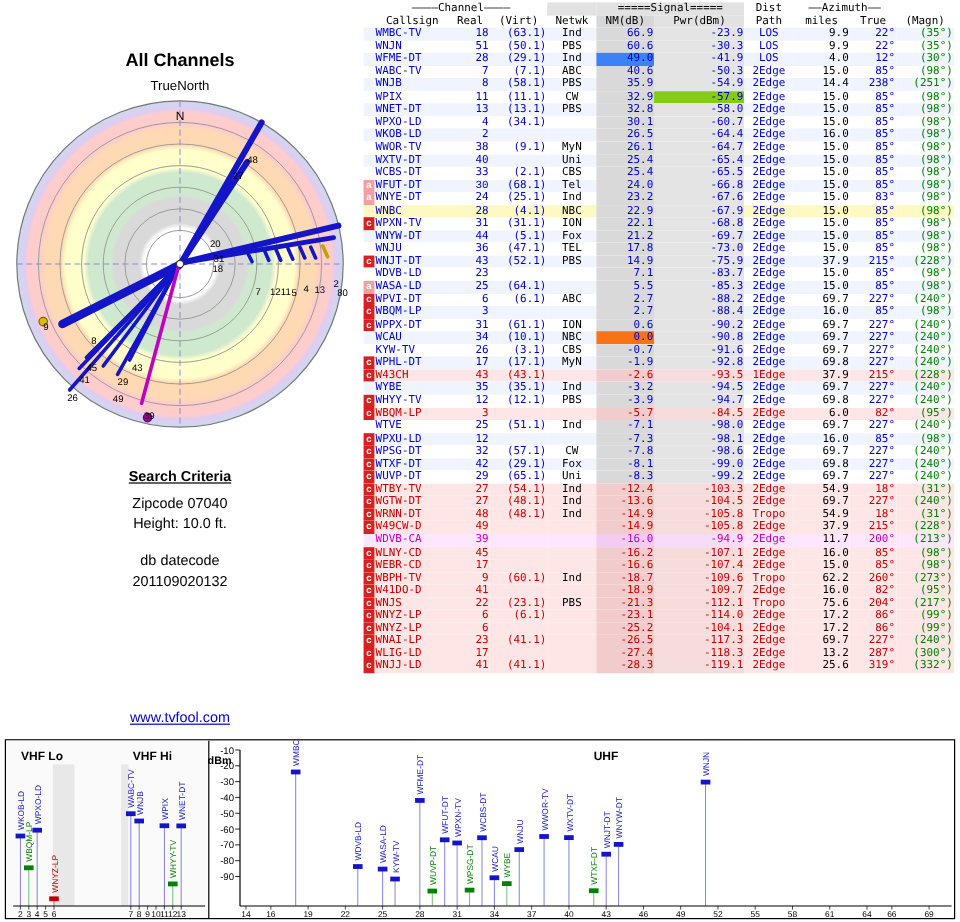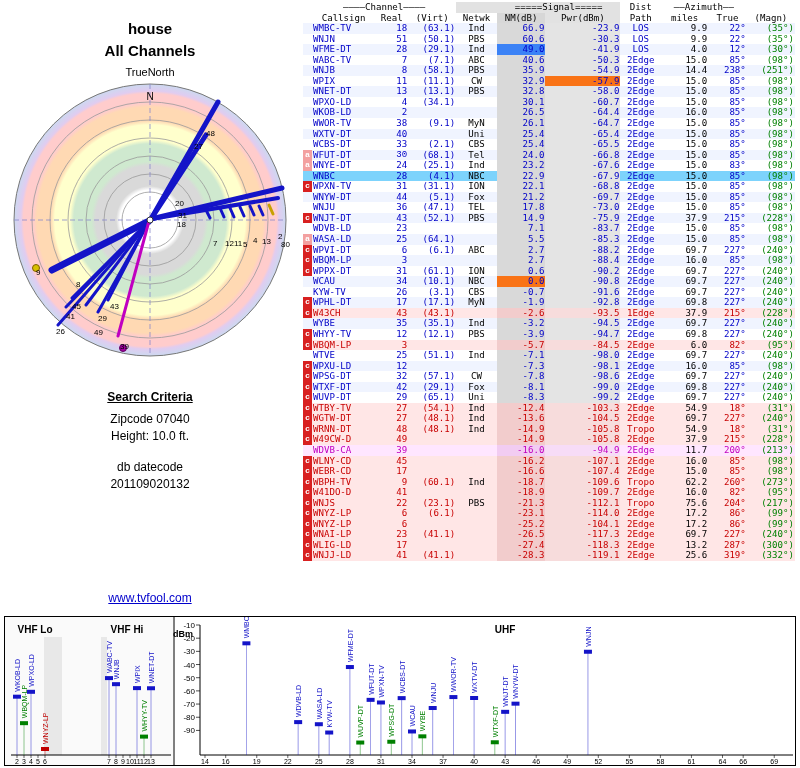--- a/index.html
+++ b/index.html
@@ -89,21 +89,20 @@
   
   #spectrum {
     position:absolute; left:4px; top:616px; width:792px; height:150px;
     border:1px solid #000; background:#fff;
   }
 </style>
 </head>
 <body>
 
 <div id="left-panel">
-  <div id="title-house">house</div>
   <div id="title-channels">All Channels</div>
   <div id="truenorth-label">TrueNorth</div>
 
   <div id="polar-wrap">
     <svg width="280" height="280" viewBox="0 0 280 280">
       <defs>
         <radialGradient id="gband" cx="50%" cy="50%" r="50%">
           <stop offset="0%" stop-color="#ffffff"></stop>
           <stop offset="22%" stop-color="#ffffff"></stop>
           <stop offset="25%" stop-color="#d9d9d9"></stop>
@@ -287,21 +286,21 @@
           <td class="true" style="color: rgb(0, 0, 200);">238°</td>
           <td class="magn" style="color: rgb(0, 128, 0);">(251°)</td>
         </tr>
         <tr style="background: rgb(255, 255, 255);">
           <td class="c-warn "></td>
           <td class="callsign" style="color: rgb(0, 0, 200);">WPIX</td>
           <td class="real" style="color: rgb(0, 0, 200);">11</td>
           <td class="virt" style="color: rgb(0, 0, 200);">(11.1)</td>
           <td class="netwk">CW</td>
           <td class="nm" style="background: rgb(217, 217, 217); color: rgb(0, 0, 200);">32.9</td>
-          <td class="pwr" style="background: #f97316; color: rgb(0, 0, 200);">-57.9</td>
+          <td class="pwr" style="background: #84cc16; color: rgb(0, 0, 200);">-57.9</td>
           <td class="path" style="color: rgb(0, 0, 200);">2Edge</td>
           <td class="dist">15.0</td>
           <td class="true" style="color: rgb(0, 0, 200);">85°</td>
           <td class="magn" style="color: rgb(0, 128, 0);">(98°)</td>
         </tr>
         <tr style="background: rgb(240, 244, 255);">
           <td class="c-warn "></td>
           <td class="callsign" style="color: rgb(0, 0, 200);">WNET-DT</td>
           <td class="real" style="color: rgb(0, 0, 200);">13</td>
           <td class="virt" style="color: rgb(0, 0, 200);">(13.1)</td>
@@ -397,21 +396,21 @@
           <td class="real" style="color: rgb(0, 0, 200);">24</td>
           <td class="virt" style="color: rgb(0, 0, 200);">(25.1)</td>
           <td class="netwk">Ind</td>
           <td class="nm" style="background: rgb(217, 217, 217); color: rgb(0, 0, 200);">23.2</td>
           <td class="pwr" style="background: rgb(228, 228, 228); color: rgb(0, 0, 200);">-67.6</td>
           <td class="path" style="color: rgb(0, 0, 200);">2Edge</td>
           <td class="dist">15.0</td>
           <td class="true" style="color: rgb(0, 0, 200);">83°</td>
           <td class="magn" style="color: rgb(0, 128, 0);">(98°)</td>
         </tr>
-        <tr style="background: #7dd3fc;">
+        <tr style="background: #fef9c3;">
           <td class="c-warn "></td>
           <td class="callsign" style="color: rgb(0, 0, 200);">WNBC</td>
           <td class="real" style="color: rgb(0, 0, 200);">28</td>
           <td class="virt" style="color: rgb(0, 0, 200);">(4.1)</td>
           <td class="netwk">NBC</td>
           <td class="nm" style="background: rgb(217, 217, 217); color: rgb(0, 0, 200);">22.9</td>
           <td class="pwr" style="background: rgb(228, 228, 228); color: rgb(0, 0, 200);">-67.9</td>
           <td class="path" style="color: rgb(0, 0, 200);">2Edge</td>
           <td class="dist">15.0</td>
           <td class="true" style="color: rgb(0, 0, 200);">85°</td>

